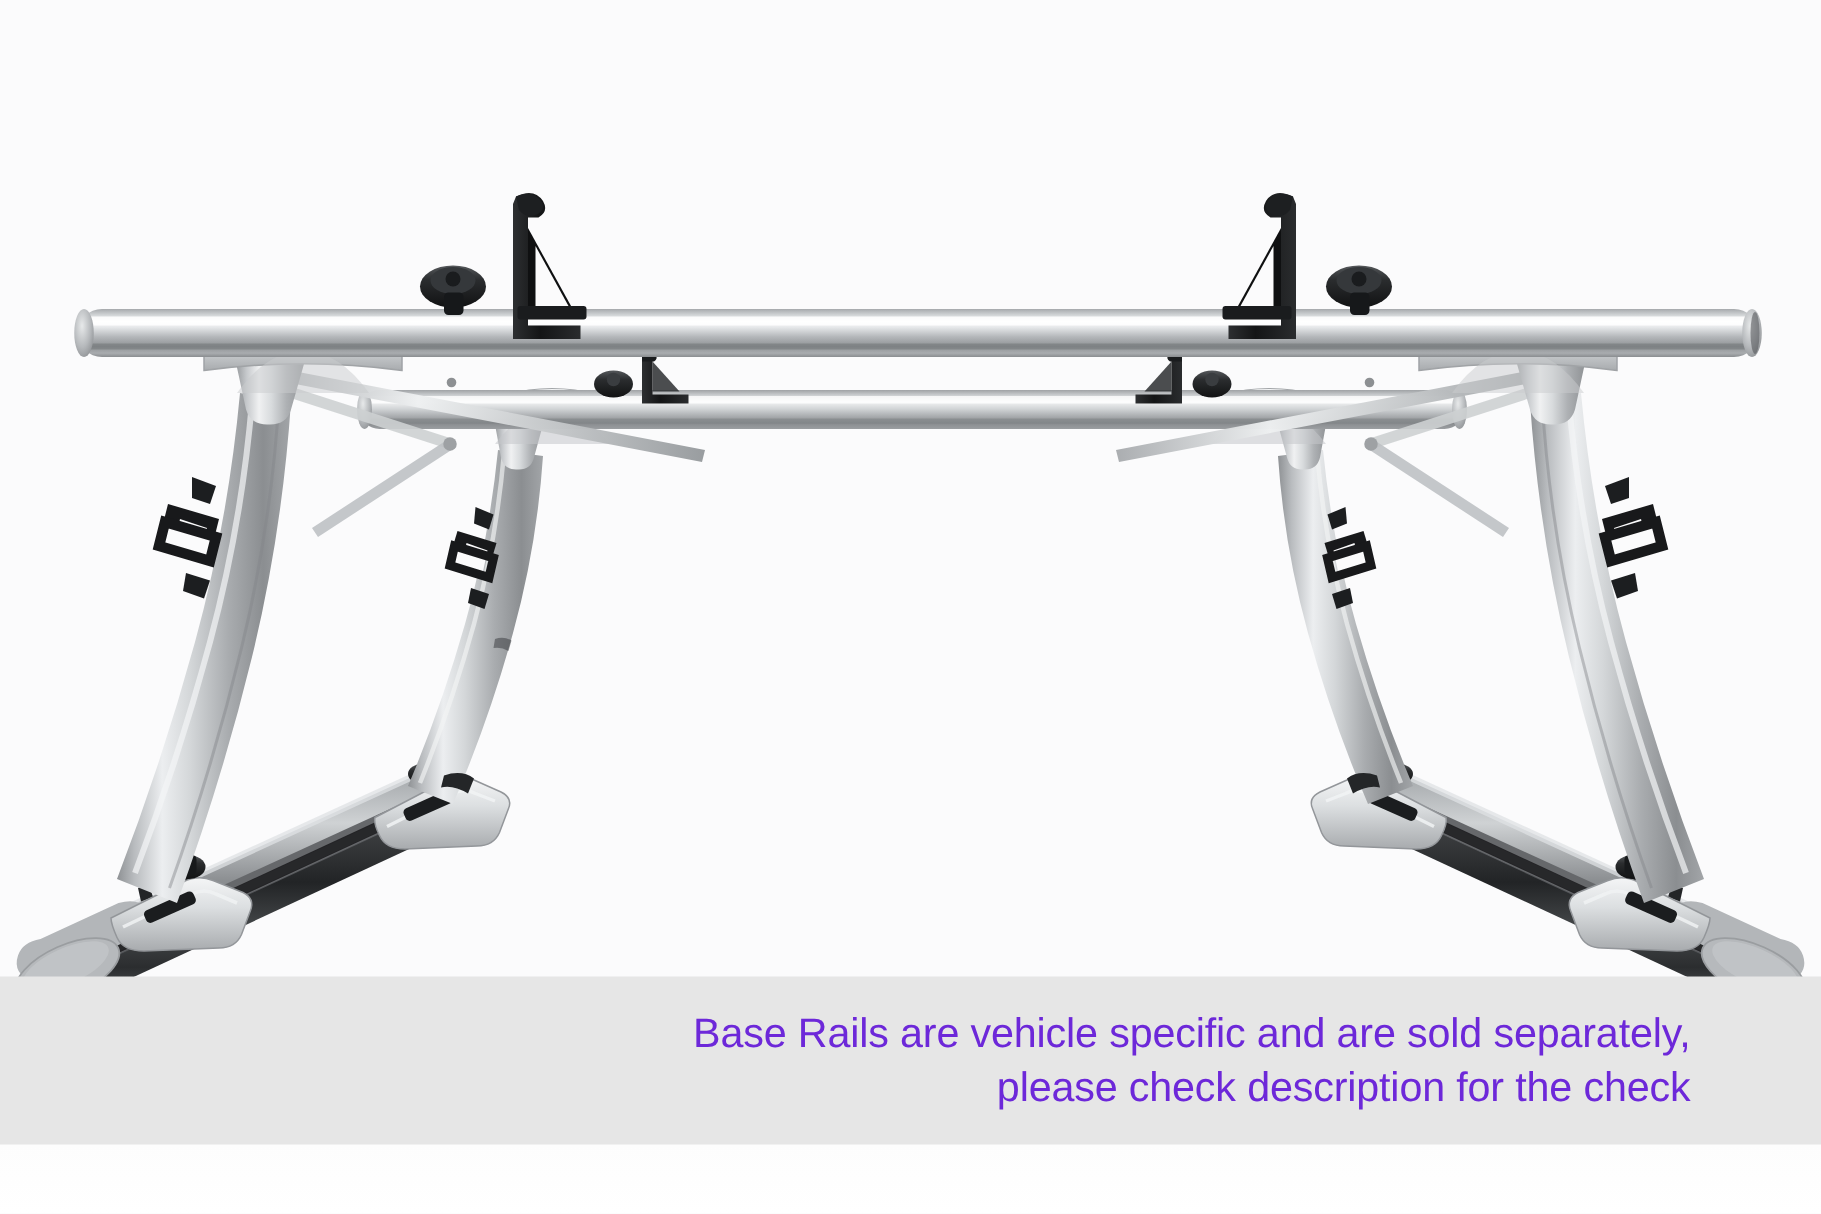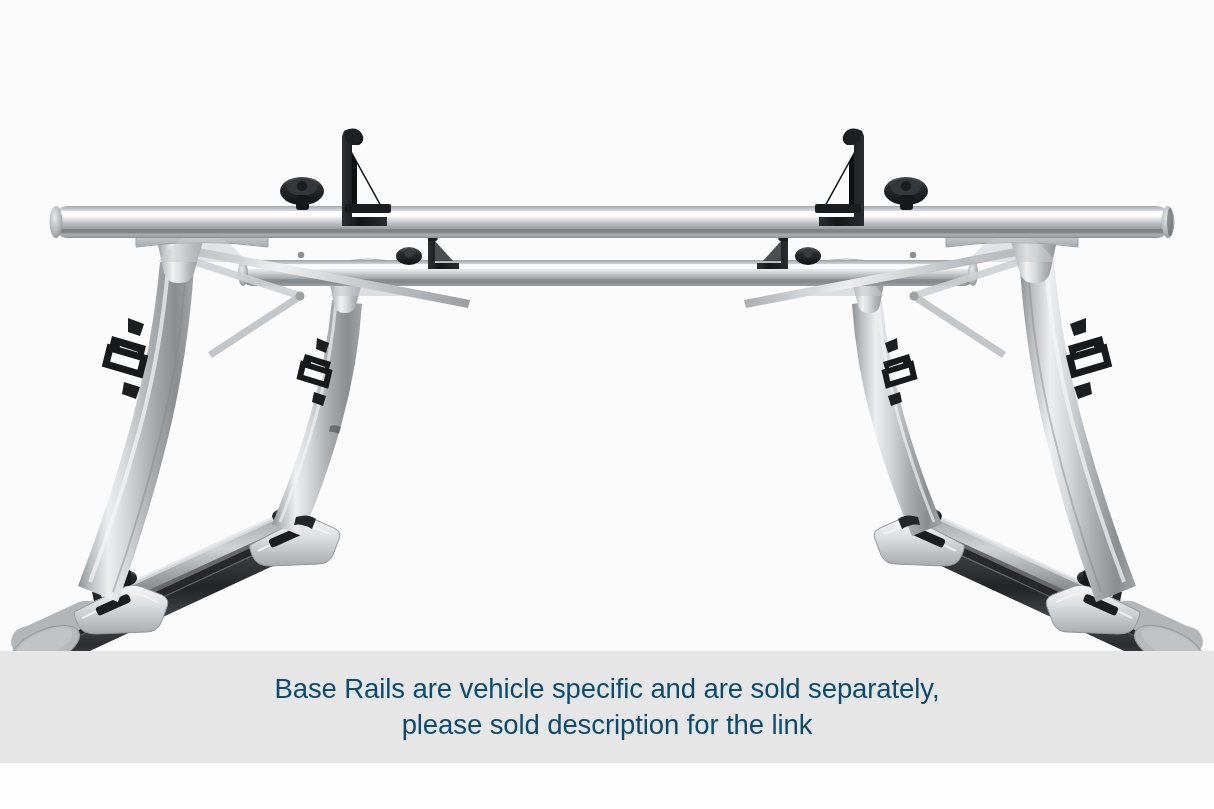--- a/index.html
+++ b/index.html
@@ -13,22 +13,22 @@
   #product-svg{position:absolute;left:0;top:0;width:1214px;height:809px;display:block;}
 
   
   .caption-banner{
     position:absolute;left:0;top:651px;width:1214px;height:112px;
     background:#e6e6e6;
     display:flex;align-items:center;justify-content:center;
     z-index:5;
   }
   .caption-inner{
-    text-align:center;
-    color:#0c4a6e;
+    text-align:right;
+    color:#6d28d9;
     font-size:27.5px;
     line-height:1.32;
     letter-spacing:-0.1px;
     font-weight:400;
     width:1040px;
   }
   .caption-line{display:block;white-space:nowrap;}
   .banner-bottom-fade{
     position:absolute;left:0;top:763px;width:1214px;height:46px;
     background:linear-gradient(#fdfdfd,#ffffff);
@@ -365,18 +365,18 @@
     <g>
       <path d="M 296,517 q 12,-4 20,2 l -4,10 q -10,-6 -18,-4 Z" fill="#242628"></path>
       <path d="M 918,517 q -12,-4 -20,2 l 4,10 q 10,-6 18,-4 Z" fill="#242628"></path>
       <path d="M 330,426 q 6,-2 11,1 l -2,7 q -5,-3 -10,-2 Z" fill="#33363a" opacity="0.5"></path>
     </g>
   </svg>
 
   <div class="caption-banner">
     <div class="caption-inner">
       <span class="caption-line">Base Rails are vehicle specific and are sold separately,</span>
-      <span class="caption-line">please sold description for the link</span>
+      <span class="caption-line">please check description for the check</span>
     </div>
   </div>
   <div class="banner-bottom-fade"></div>
 
 </div>
 
 </body></html>

